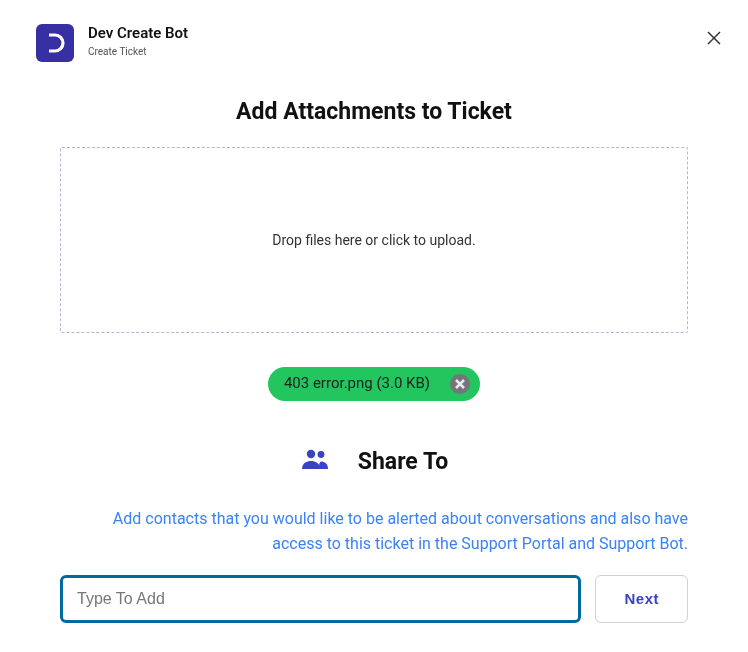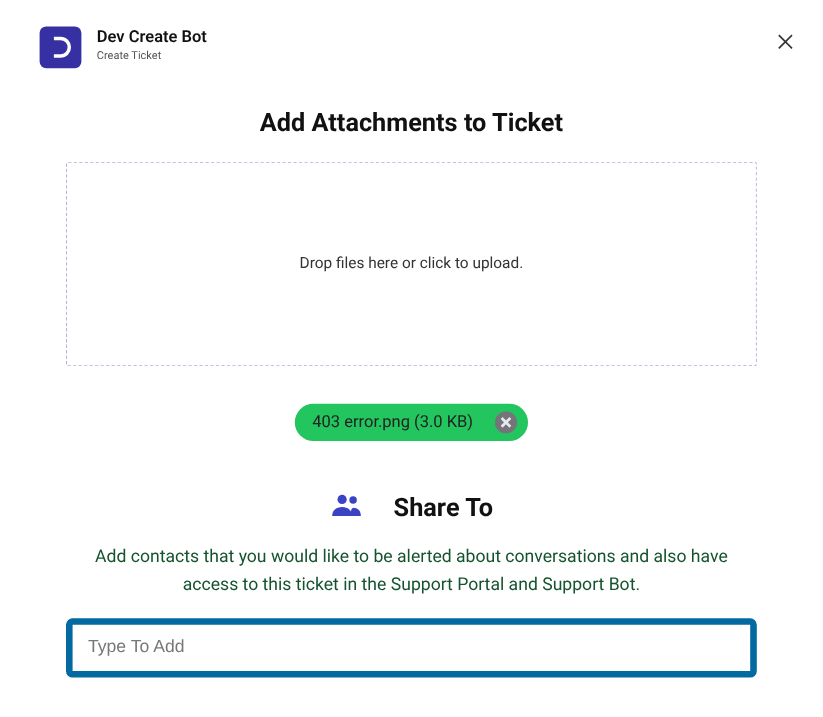--- a/index.html
+++ b/index.html
@@ -133,34 +133,34 @@
       height: 24px;
       fill: #3b42c4;
     }
     .share-title {
       font-size: 23px;
       font-weight: 700;
       color: #111;
     }
     .share-desc {
       font-size: 16px;
-      color: #14532d;
+      color: #3b82f6;
       line-height: 1.55;
-      margin-top: 19px;
-      text-align: center;
+      margin-top: 32px;
+      text-align: right;
     }
     .share-actions {
       display: flex;
       gap: 14px;
       margin-top: 18px;
       align-items: stretch;
     }
     .share-input {
       flex: 1;
-      border: 6px solid #0369a1;
+      border: 3px solid #0369a1;
       border-radius: 6px;
       padding: 12px 14px;
       font-size: 16px;
       color: #000000;
       outline: none;
       min-width: 0;
     }
     .share-input::placeholder {
       color: #777;
     }
@@ -225,14 +225,15 @@
         <path d="M19 22 C19 17.5 19 15.5 21 14.5 C24.5 14.5 28 16.5 28 22 Z"></path>
       </svg>
     </span>
     <div class="share-title">Share To</div>
   </div>
 
   <div class="share-desc">Add contacts that you would like to be alerted about conversations and also have access to this ticket in the Support Portal and Support Bot.</div>
 
   <div class="share-actions">
     <input class="share-input" type="text" placeholder="Type To Add" style="">
+    <button class="next-btn">Next</button>
   </div>
 </div>
 
 </body></html>

